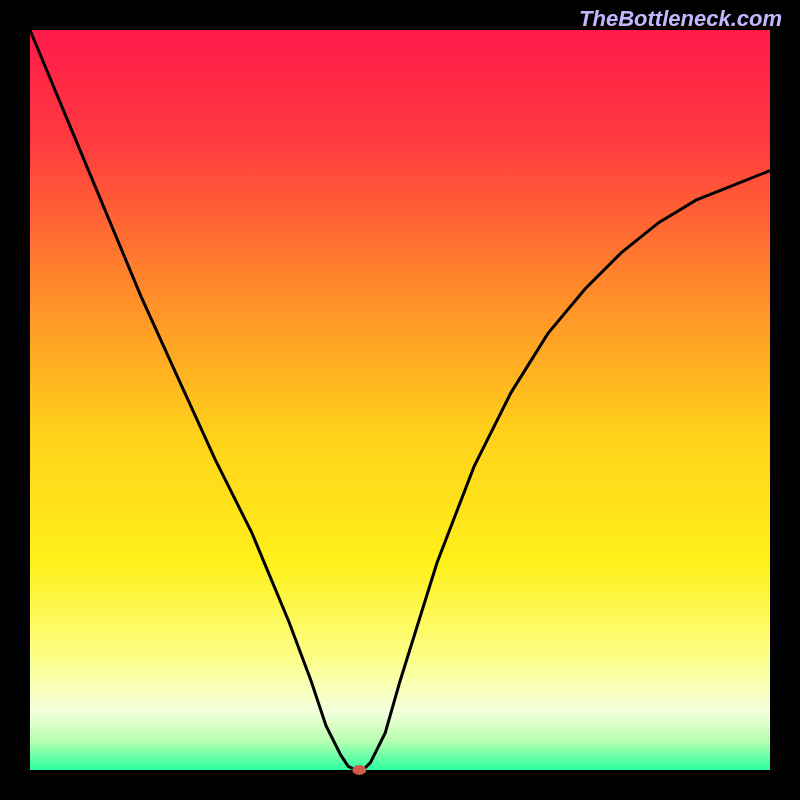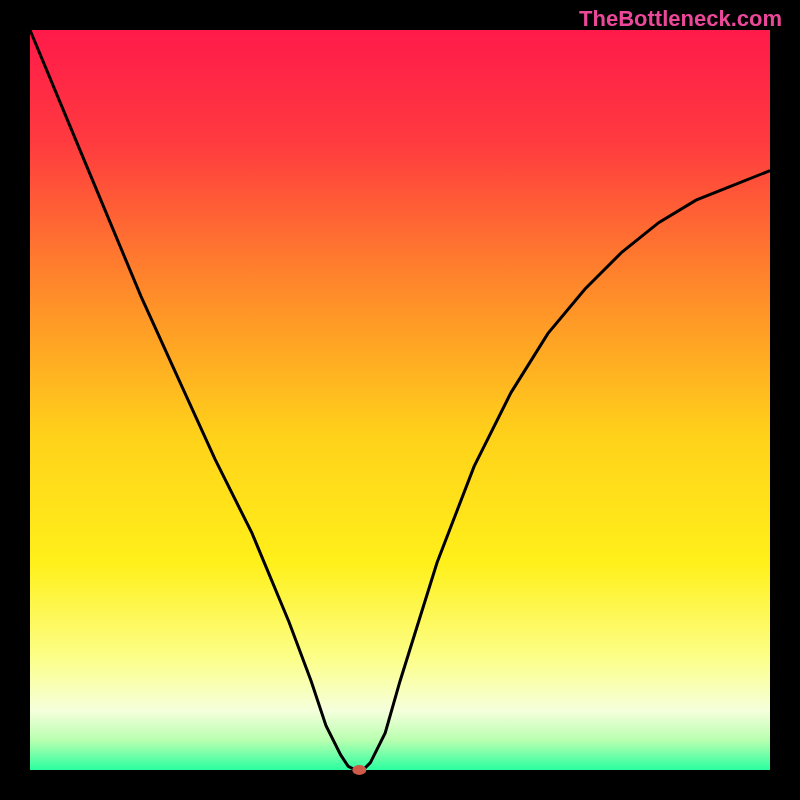--- a/index.html
+++ b/index.html
@@ -15,24 +15,25 @@
     position: absolute;
     top: 0;
     left: 0;
     width: 800px;
     height: 800px;
   }
   .watermark {
     position: absolute;
     top: 6px;
     right: 18px;
-    color: #ec4899;
+    color: #c4b5fd;
     font-size: 22px;
     font-weight: bold;
     z-index: 10;
+    font-style: italic;
   }
   svg {
     display: block;
   }
 </style>
 </head>
 <body>
 
 <div class="chart-container">
   <svg width="800" height="800" viewBox="0 0 800 800">

